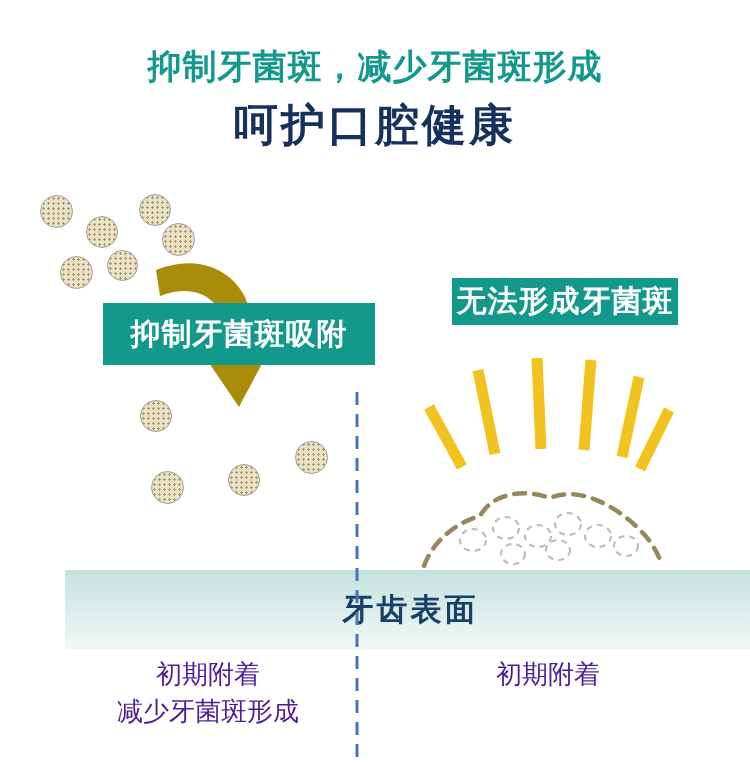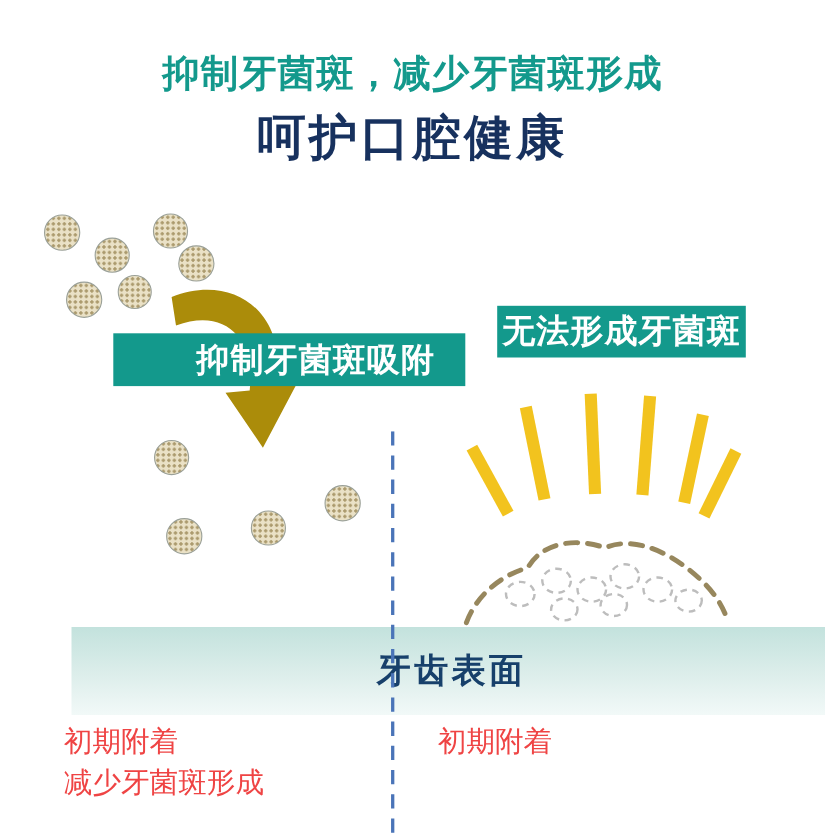--- a/index.html
+++ b/index.html
@@ -19,22 +19,22 @@
 
   .badge{position:absolute;background:#13998c;color:#ffffff;font-weight:bold;
          font-size:30px;display:flex;align-items:center;justify-content:center;
          letter-spacing:1px;}
 
   .surface{position:absolute;left:65px;top:570px;width:691px;height:80px;
            background:linear-gradient(180deg,#c3e2dd 0%,#ddeeeb 55%,#f2f9f8 100%);
            display:flex;align-items:center;justify-content:center;}
   .surface-label{color:#17406b;font-size:31px;font-weight:bold;letter-spacing:3px;}
 
-  .caption{position:absolute;top:656px;width:300px;text-align:left;
-           color:#ef4444;font-size:26px;line-height:1.42;}
+  .caption{position:absolute;top:656px;width:300px;text-align:center;
+           color:#4c1d95;font-size:26px;line-height:1.42;}
 </style>
 </head>
 <body>
 
 <div class="stage">
 
   <div class="h-sub">抑制牙菌斑，减少牙菌斑形成</div>
   <div class="h-main">呵护口腔健康</div>
 
   <div class="particle" style="left:40px;top:195px;width:31px;height:31px;"></div>
@@ -46,21 +46,21 @@
 
   <div class="particle" style="left:140px;top:400px;width:30px;height:30px;"></div>
   <div class="particle" style="left:295px;top:441px;width:31px;height:31px;"></div>
   <div class="particle" style="left:151px;top:471px;width:31px;height:31px;"></div>
   <div class="particle" style="left:228px;top:464px;width:30px;height:30px;"></div>
 
   <svg class="abs" style="left:148px;top:252px;" width="135" height="165" viewBox="0 0 135 165">
     <path d="M 8 18 C 62 -4 112 30 104 94 L 126 89 L 91 155 L 57 105 L 79 103 C 84 52 54 28 12 44 Z" fill="#ab8c0a"></path>
   </svg>
 
-  <div class="badge" style="left:103px;top:303px;width:272px;height:48px;padding-left:48px;">抑制牙菌斑吸附</div>
+  <div class="badge" style="left:103px;top:303px;width:272px;height:62px;">抑制牙菌斑吸附</div>
   <div class="badge" style="left:452px;top:238px;width:226px;height:47px;margin-top:40px;">无法形成牙菌斑</div>
 
   <svg class="abs" style="left:415px;top:352px;" width="265" height="135" viewBox="0 0 265 135">
     <g stroke="#f2c31e" stroke-width="11" stroke-linecap="butt">
       <line x1="14" y1="55" x2="47" y2="115"></line>
       <line x1="63" y1="18" x2="80" y2="102"></line>
       <line x1="122" y1="6" x2="126" y2="97"></line>
       <line x1="176" y1="8" x2="169" y2="98"></line>
       <line x1="224" y1="25" x2="207" y2="105"></line>
       <line x1="254" y1="58" x2="225" y2="117"></line>

